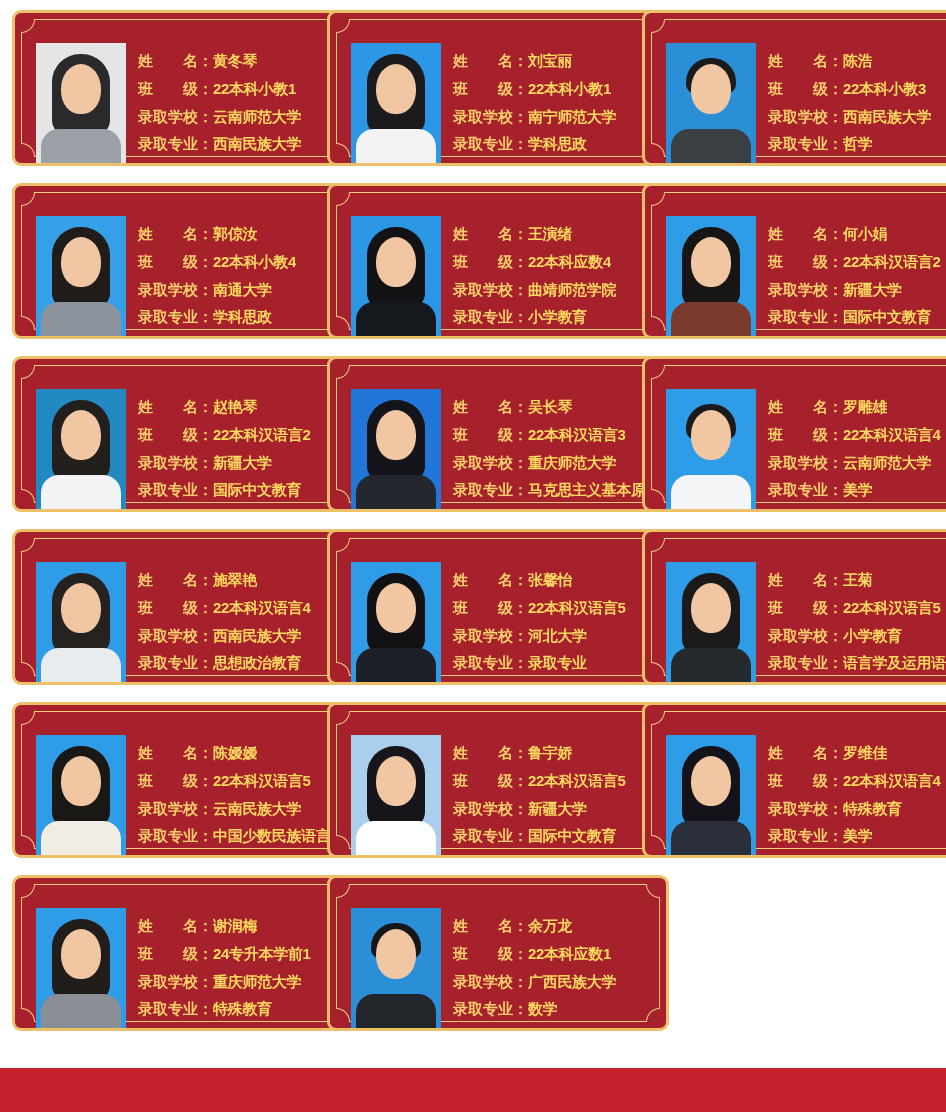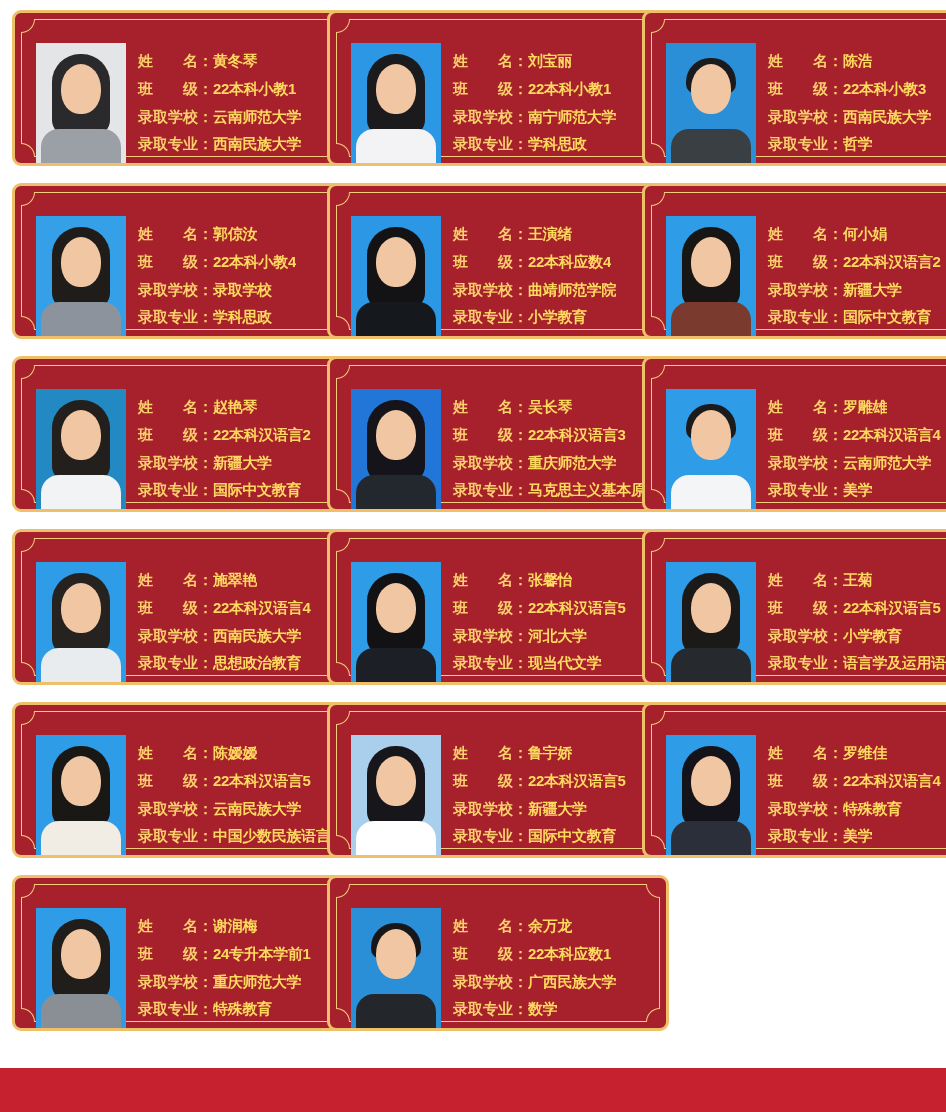--- a/index.html
+++ b/index.html
@@ -170,21 +170,21 @@
       <div class="field">
         <span class="label">姓　　名：</span>
         <span class="value">郭倞汝</span>
       </div>
       <div class="field">
         <span class="label">班　　级：</span>
         <span class="value">22本科小教4</span>
       </div>
       <div class="field">
         <span class="label">录取学校：</span>
-        <span class="value">录取学校</span>
+        <span class="value">南通大学</span>
       </div>
       <div class="field">
         <span class="label">录取专业：</span>
         <span class="value">学科思政</span>
       </div>
     </div>
   </section>
 
   <section class="card">
     <span class="corner c-tl"></span>
@@ -384,21 +384,21 @@
       <div class="field">
         <span class="label">班　　级：</span>
         <span class="value">22本科汉语言5</span>
       </div>
       <div class="field">
         <span class="label">录取学校：</span>
         <span class="value">河北大学</span>
       </div>
       <div class="field">
         <span class="label">录取专业：</span>
-        <span class="value">现当代文学</span>
+        <span class="value">录取专业</span>
       </div>
     </div>
   </section>
 
   <section class="card">
     <span class="corner c-tl"></span>
     <span class="corner c-tr"></span>
     <span class="corner c-bl"></span>
     <span class="corner c-br"></span>
     <div class="photo f" style="--photo-bg: #2f9ce8; --clothes: #26292e; --hair: #1c1a18;">

